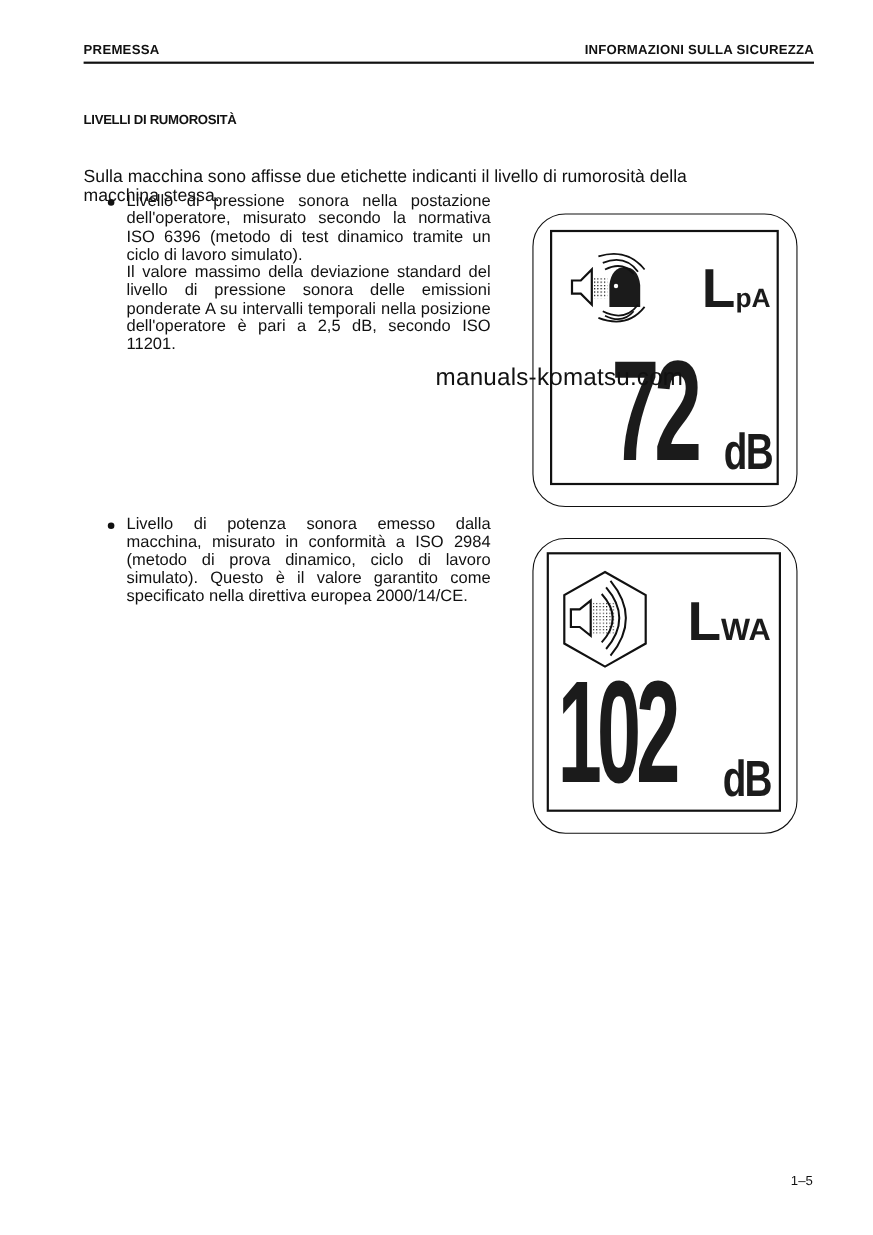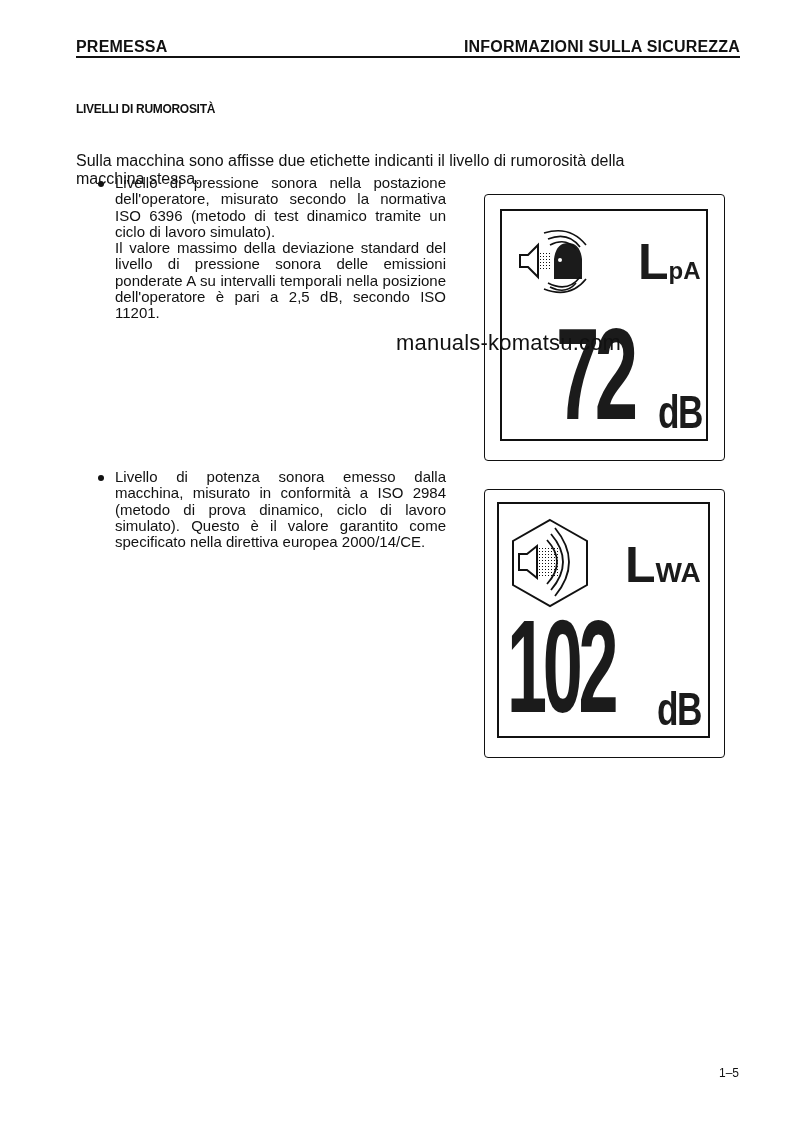--- a/index.html
+++ b/index.html
@@ -1,29 +1,29 @@
 <!DOCTYPE html>
 <html><head>
 <meta charset="utf-8">
 <style>
   html, body { margin:0; padding:0; background:#ffffff; }
   body { width:794px; height:1123px; position:relative; overflow:hidden;
          font-family:"Liberation Sans", sans-serif; color:#111; }
-  .hdr { position:absolute; top:38px; font-size:16px; font-weight:bold; letter-spacing:0.2px; }
+  .hdr { position:absolute; top:38px; font-size:12px; font-weight:bold; letter-spacing:0.2px; }
   .hdr-left { left:76px; }
   .hdr-right { right:54px; }
   .hdr-rule { position:absolute; left:76px; top:56px; width:664px; height:2px; background:#111; }
   .title { position:absolute; left:76px; top:102px; font-size:12px; font-weight:bold; letter-spacing:-0.3px; }
   .intro { position:absolute; left:76px; top:152px; font-size:16px; width:620px; }
   .bullet { position:absolute; left:98px; font-size:15px; width:348px; line-height:16.3px; text-align:justify; }
   .bullet .dot { position:absolute; left:0; top:6px; width:6px; height:6px; border-radius:50%; background:#111; }
   .bullet .txt { margin-left:17px; }
   .b1 { top:175px; }
   .b2 { top:469px; }
-  .label-box { position:absolute; border:1.5px solid #111; border-radius:4px; }
+  .label-box { position:absolute; border:1.5px solid #111; border-radius:30px; }
   .label-inner { position:absolute; border:2.5px solid #111; }
   .big { position:absolute; font-family:"Liberation Sans", sans-serif; font-weight:bold; color:#1b1b1b;
          transform-origin:left top; line-height:1; letter-spacing:-6px; }
   .db { position:absolute; font-weight:bold; color:#1b1b1b; font-size:44px; line-height:1;
         transform-origin:left top; letter-spacing:-2px; }
   .sym { position:absolute; font-weight:bold; color:#1b1b1b; line-height:1; }
   .watermark { position:absolute; left:396px; top:330px; font-size:22px; color:#111; letter-spacing:0.2px; }
   .pageno { position:absolute; right:55px; top:1066px; font-size:12px;text-align:right; }
 </style>
 </head>

